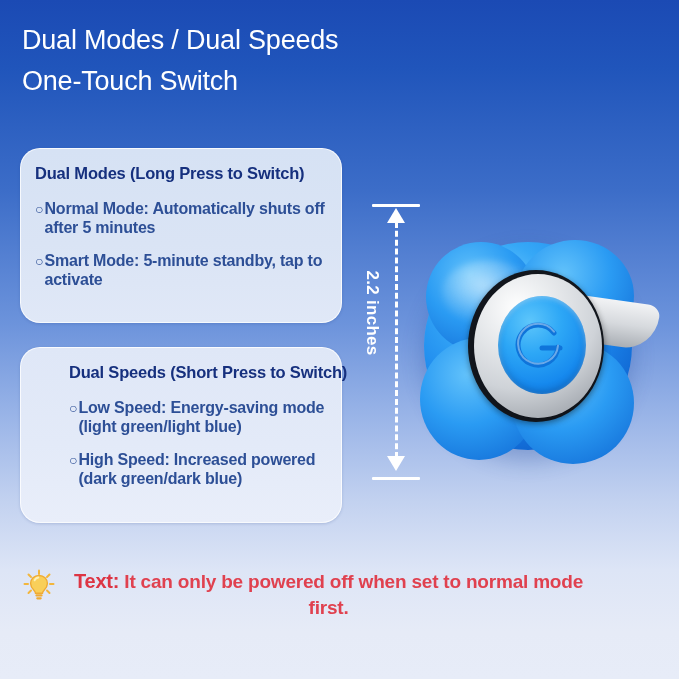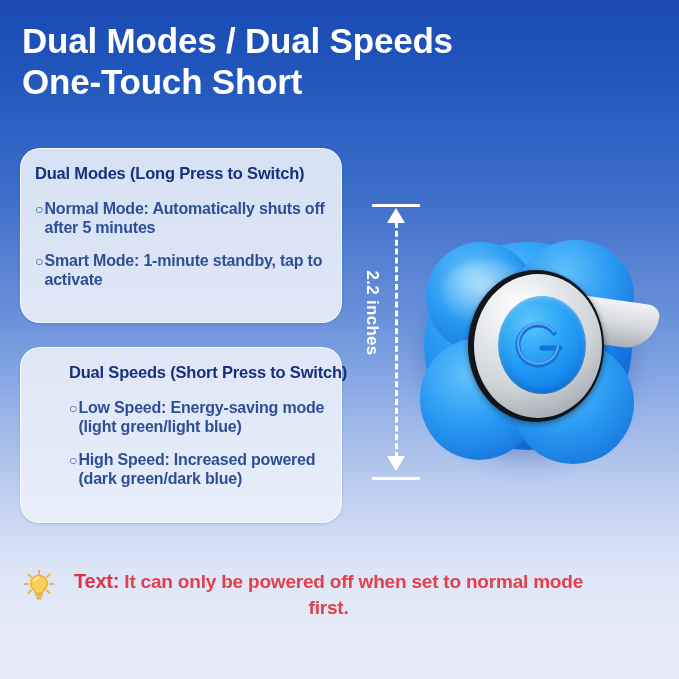--- a/index.html
+++ b/index.html
@@ -32,22 +32,22 @@
 
   
   #title-block {
     position: absolute;
     left: 22px;
     top: 20px;
     width: 600px;
   }
   .title-line {
     color: #ffffff;
-    font-size: 35px;
-    font-weight: bold;
+    font-size: 27px;
+    font-weight: normal;
     line-height: 41px;
     letter-spacing: -0.2px;
     white-space: nowrap;
   }
 
   
   .info-card {
     position: absolute;
     left: 20px;
     width: 322px;
@@ -279,32 +279,32 @@
     font-size: 20px;
   }
 </style>
 </head>
 <body>
 
 <div id="page">
 
   <div id="title-block">
     <div class="title-line">Dual Modes / Dual Speeds</div>
-    <div class="title-line">One-Touch Short</div>
+    <div class="title-line">One-Touch Switch</div>
   </div>
 
   <div class="info-card" id="card-modes">
     <div class="card-heading">Dual Modes (Long Press to Switch)</div>
     <div class="bullet-row">
       <span class="bullet-mark">○</span>
       <span class="bullet-text">Normal Mode: Automatically shuts off after 5 minutes</span>
     </div>
     <div class="bullet-row">
       <span class="bullet-mark">○</span>
-      <span class="bullet-text">Smart Mode: 1-minute standby, tap to activate</span>
+      <span class="bullet-text">Smart Mode: 5-minute standby, tap to activate</span>
     </div>
   </div>
 
   <div class="info-card" id="card-speeds">
     <div class="card-heading">Dual Speeds (Short Press to Switch)</div>
     <div class="bullet-row">
       <span class="bullet-mark">○</span>
       <span class="bullet-text">Low Speed: Energy-saving mode (light green/light blue)</span>
     </div>
     <div class="bullet-row">

